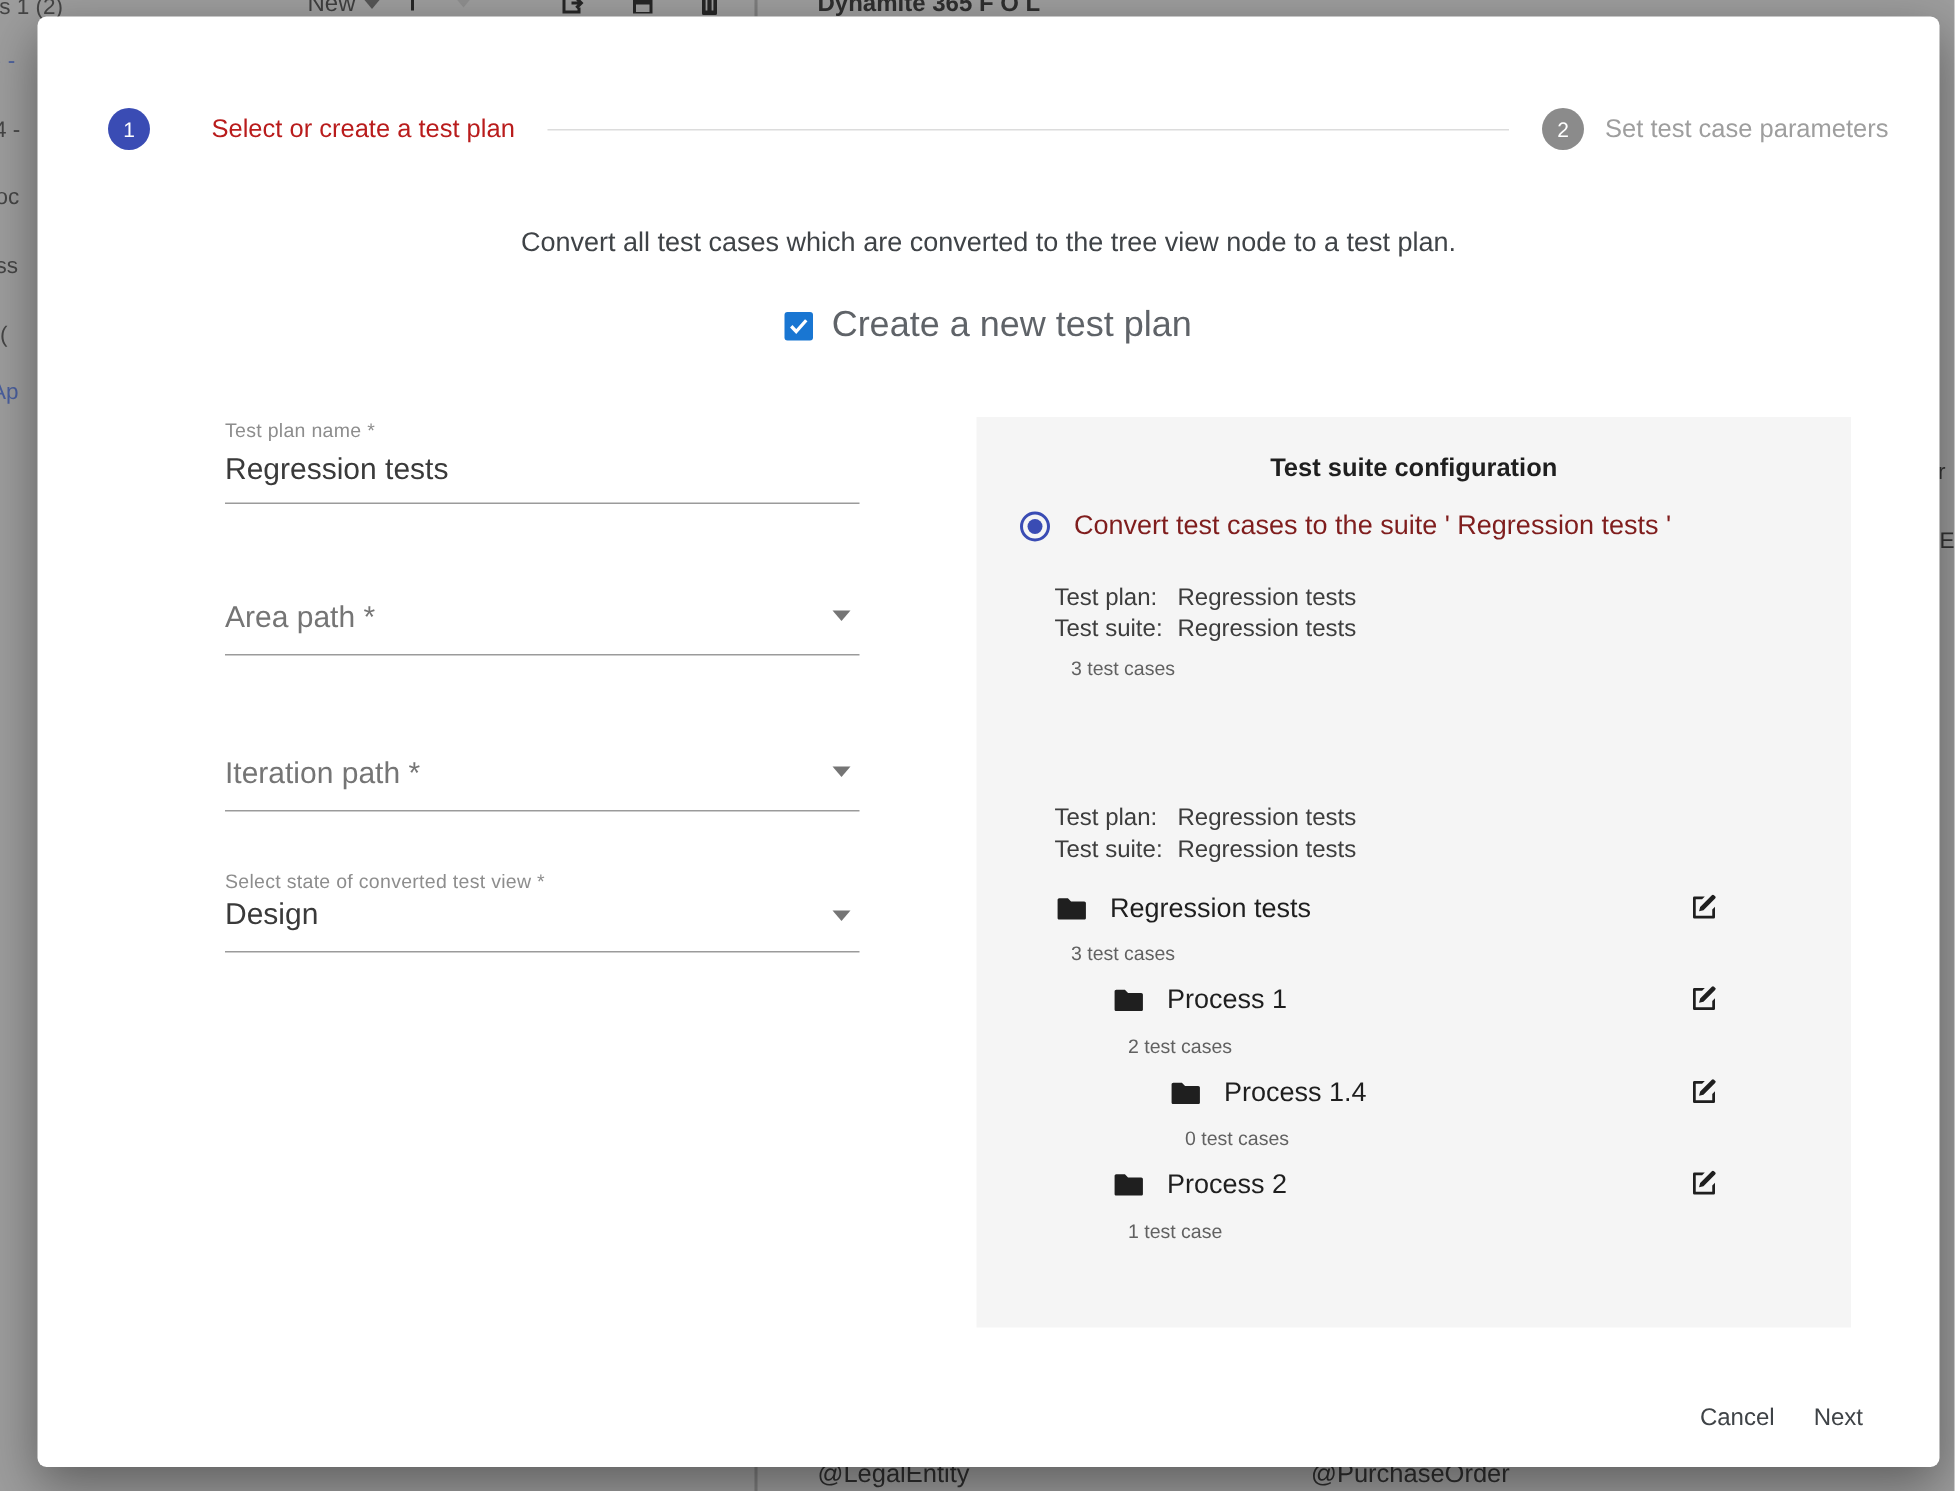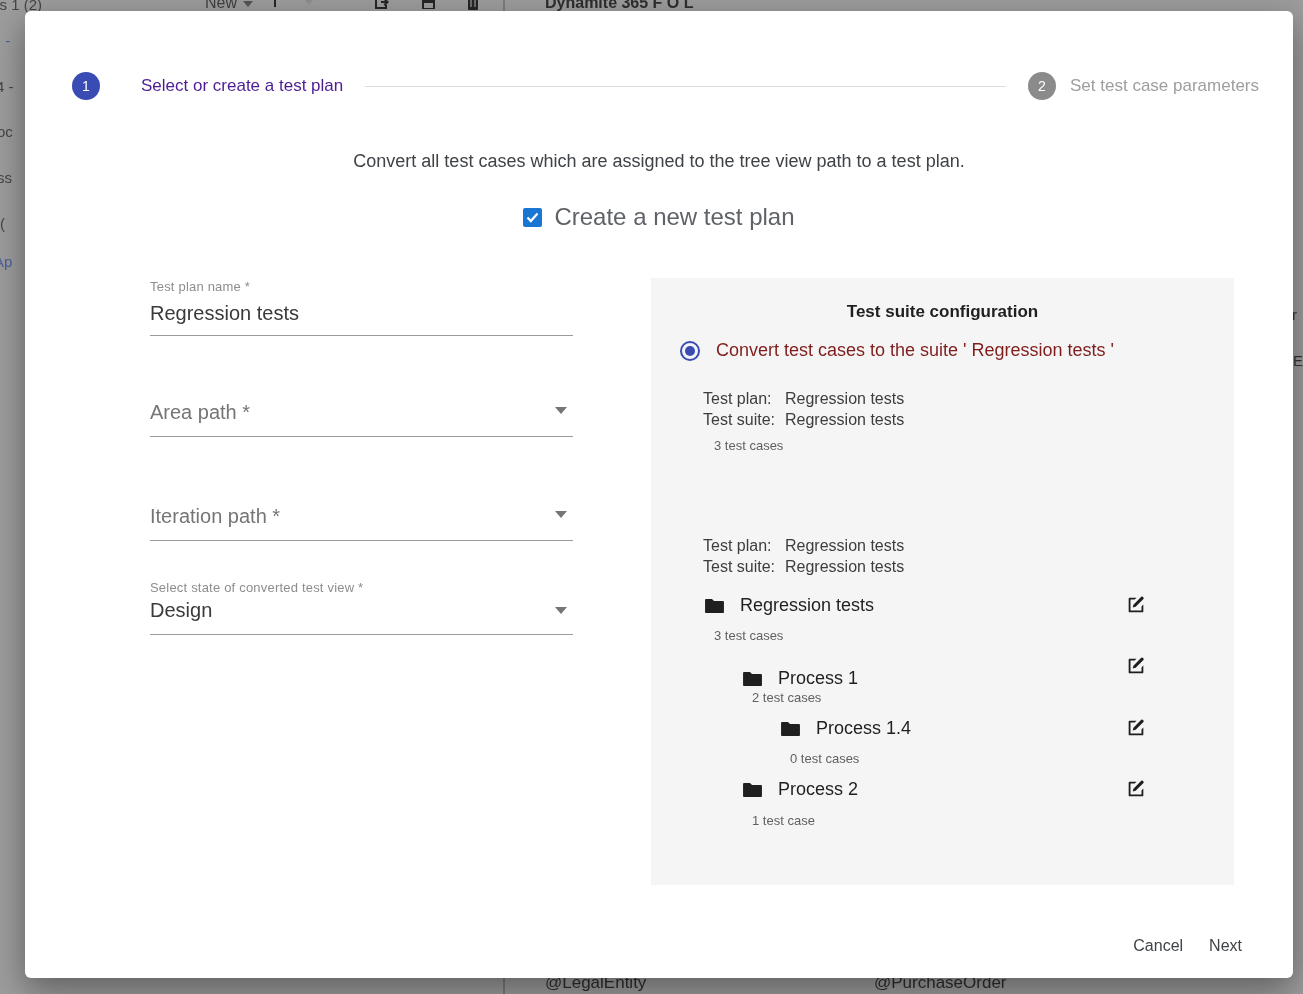--- a/index.html
+++ b/index.html
@@ -27,21 +27,21 @@
     background:#ffffff; border-radius:6px;
     box-shadow:0 12px 34px rgba(0,0,0,0.4);
   }
   
   .stepper { position:absolute; left:47px; top:61px; right:34px; display:flex; align-items:center; }
   .step-circle { width:28px; height:28px; border-radius:50%; color:#fff; font-size:14px;
                  display:flex; align-items:center; justify-content:center; flex:0 0 auto; }
   .step-circle.active { background:#3a4cb4; }
   .step-circle.inactive { background:#8b8b8b; }
   .step-label { font-size:17px; margin-left:14px; white-space:nowrap; }
-  .step-label.active { color:#4c1d95;margin-left:41px; }
+  .step-label.active { color:#b91c1c;margin-left:41px; }
   .step-label.inactive { color:#9e9e9e; }
   .step-line { flex:1 1 auto; height:1px; background:#dcdcdc; margin:0 22px; }
   
   .description { position:absolute; left:0; top:140px; width:100%; text-align:center;
                  font-size:18px; color:#3f4347; }
   .checkbox-row { position:absolute; left:0; top:192px; width:100%; display:flex;
                   justify-content:center; align-items:center; gap:12px; }
   .checkbox { width:19px; height:19px; background:#1976d2; border-radius:2px;
               display:flex; align-items:center; justify-content:center; cursor:pointer; }
   .checkbox svg { display:block; }
@@ -137,21 +137,21 @@
 <div class="modal">
 
   <div class="stepper">
     <div class="step-circle active">1</div>
     <div class="step-label active">Select or create a test plan</div>
     <div class="step-line"></div>
     <div class="step-circle inactive">2</div>
     <div class="step-label inactive">Set test case parameters</div>
   </div>
 
-  <div class="description">Convert all test cases which are assigned to the tree view path to a test plan.</div>
+  <div class="description">Convert all test cases which are converted to the tree view node to a test plan.</div>
 
   <div class="checkbox-row">
     <div class="checkbox">
       <svg width="13" height="11" viewBox="0 0 13 11">
         <polyline points="1.5,5.5 4.8,9 11.5,1.5" fill="none" stroke="#ffffff" stroke-width="2.2"></polyline>
       </svg>
     </div>
     <div class="checkbox-label">Create a new test plan</div>
   </div>
 
@@ -209,21 +209,21 @@
       <span class="tree-label">Regression tests</span>
     </div>
     <div class="edit-btn" style="top:316px;">
       <svg width="22" height="22" viewBox="0 0 24 24">
           <path d="M18 13.5V18H6V6h4.6l2-2H5a1 1 0 0 0-1 1v14a1 1 0 0 0 1 1h14a1 1 0 0 0 1-1v-7.5l-2 2z" fill="#1f1f1f"></path>
           <path d="M20.9 4.7l-1.6-1.6a1.1 1.1 0 0 0-1.6 0l-8.5 8.5-.8 3.2 3.2-.8 8.5-8.5a1.1 1.1 0 0 0 0-1.6z" fill="#1f1f1f"></path>
         </svg>
     </div>
     <div class="count-text" style="left:63px; top:350px;">3 test cases</div>
 
-    <div class="tree-row" style="left:91px; top:378px;margin-top:12px;">
+    <div class="tree-row" style="left:91px; top:378px;">
       <span class="folder">
         <svg width="21" height="17" viewBox="0 0 22 18">
             <path d="M1 3.2c0-.7.5-1.2 1.2-1.2h6.1l2.2 2.2h9.3c.7 0 1.2.5 1.2 1.2v10.4c0 .7-.5 1.2-1.2 1.2H2.2c-.7 0-1.2-.5-1.2-1.2z" fill="#1f1f1f"></path>
           </svg>
       </span>
       <span class="tree-label">Process 1</span>
     </div>
     <div class="edit-btn" style="top:377px;">
       <svg width="22" height="22" viewBox="0 0 24 24">
           <path d="M18 13.5V18H6V6h4.6l2-2H5a1 1 0 0 0-1 1v14a1 1 0 0 0 1 1h14a1 1 0 0 0 1-1v-7.5l-2 2z" fill="#1f1f1f"></path>

